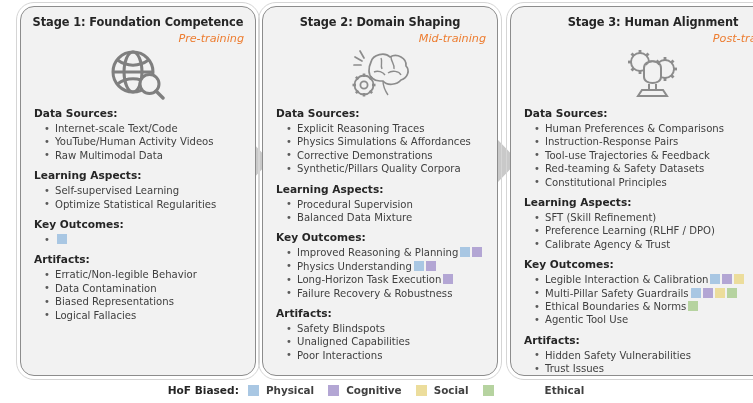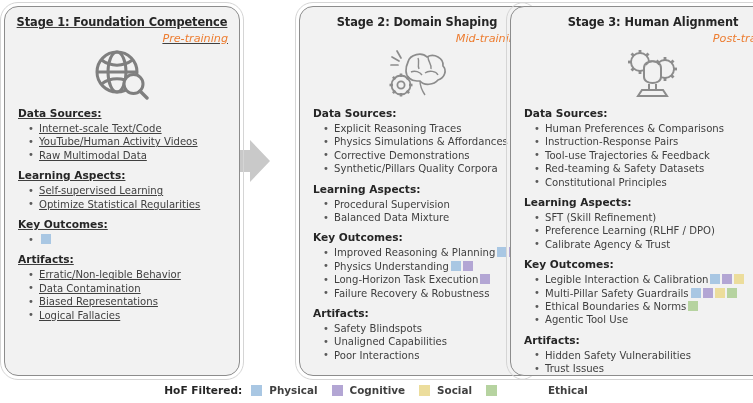--- a/index.html
+++ b/index.html
@@ -33,22 +33,22 @@
     z-index: 3;
   }
   .panel .outer-ring {
     position: absolute;
     left: -5px; top: -5px;
     right: -5px; bottom: -5px;
     border: 1px solid #d5d5d5;
     border-radius: 18px;
     pointer-events: none;
   }
-  #panel1 { left: 4px; text-decoration: underline; }
-  #panel2 { left: 262px; margin-left: 37px; }
+  #panel1 { left: 20px; }
+  #panel2 { left: 262px; }
   #panel3 { left: 510px; width: 286px; }
 
   .panel-inner {
     position: relative;
     padding: 8px 11px 0 11px;
     height: 100%;
     box-sizing: border-box;
   }
   .stage-title {
     text-align: center;
@@ -347,21 +347,21 @@
         <div class="sec-head">Artifacts:</div>
         <ul class="blist">
             <li><span>Hidden Safety Vulnerabilities</span></li>
             <li><span>Trust Issues</span></li>
           </ul>
       </div>
     </div>
   </div>
 
   <div id="legend">
-    <span class="lg-title">HoF Filtered:</span>
+    <span class="lg-title">HoF Biased:</span>
     <div id="legend-items" style="display:flex;align-items:center">
         <div class="lg-item">
           <span class="lg-swatch" style="background: rgb(169, 199, 227);"></span>
           <span class="lg-label">Physical</span>
         </div>
         <div class="lg-item">
           <span class="lg-swatch" style="background: rgb(179, 166, 212);"></span>
           <span class="lg-label">Cognitive</span>
         </div>
         <div class="lg-item">

